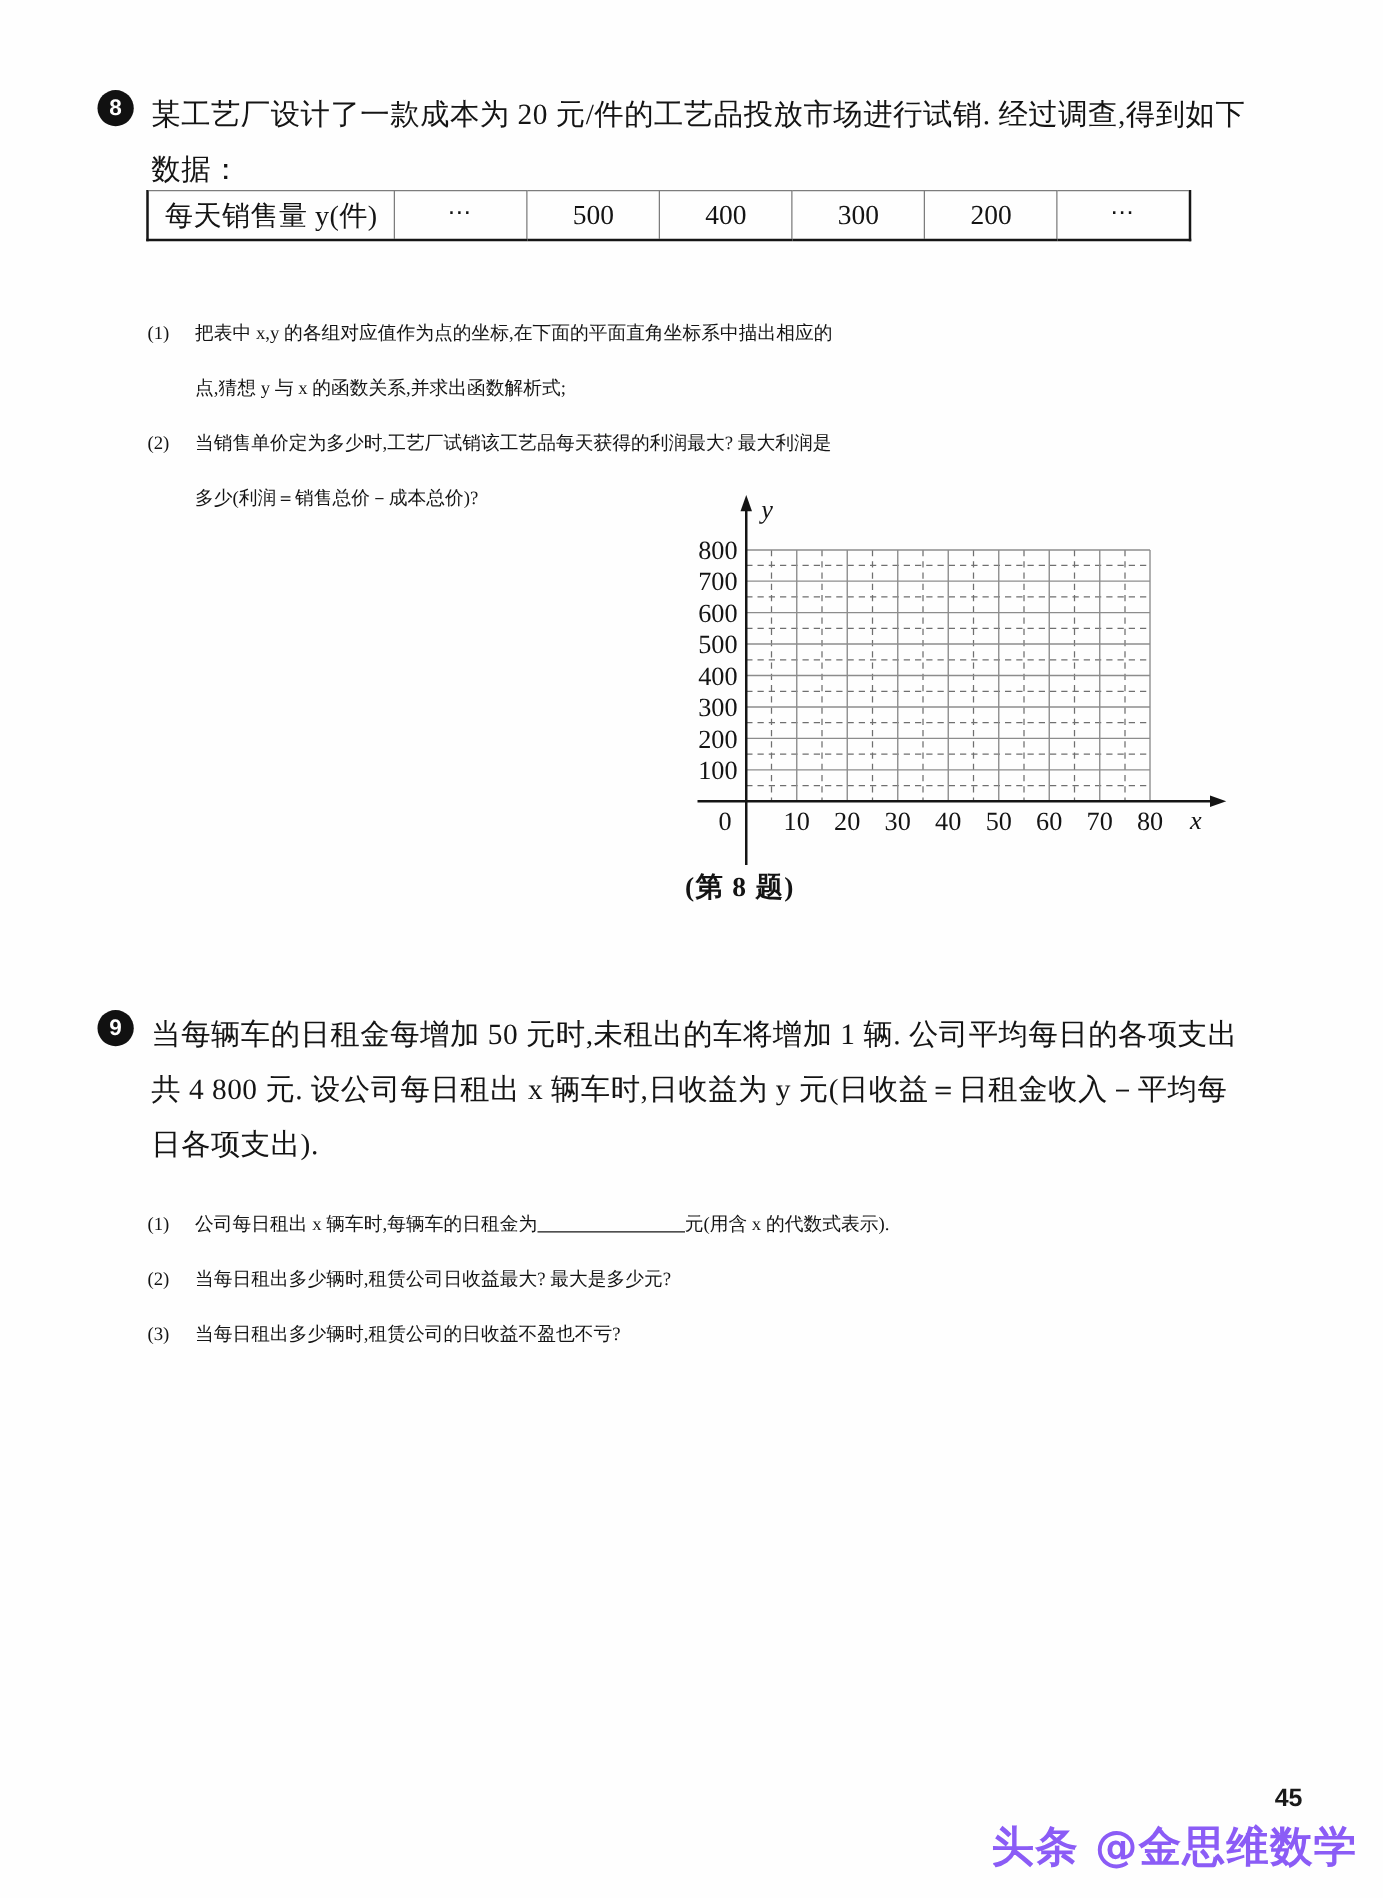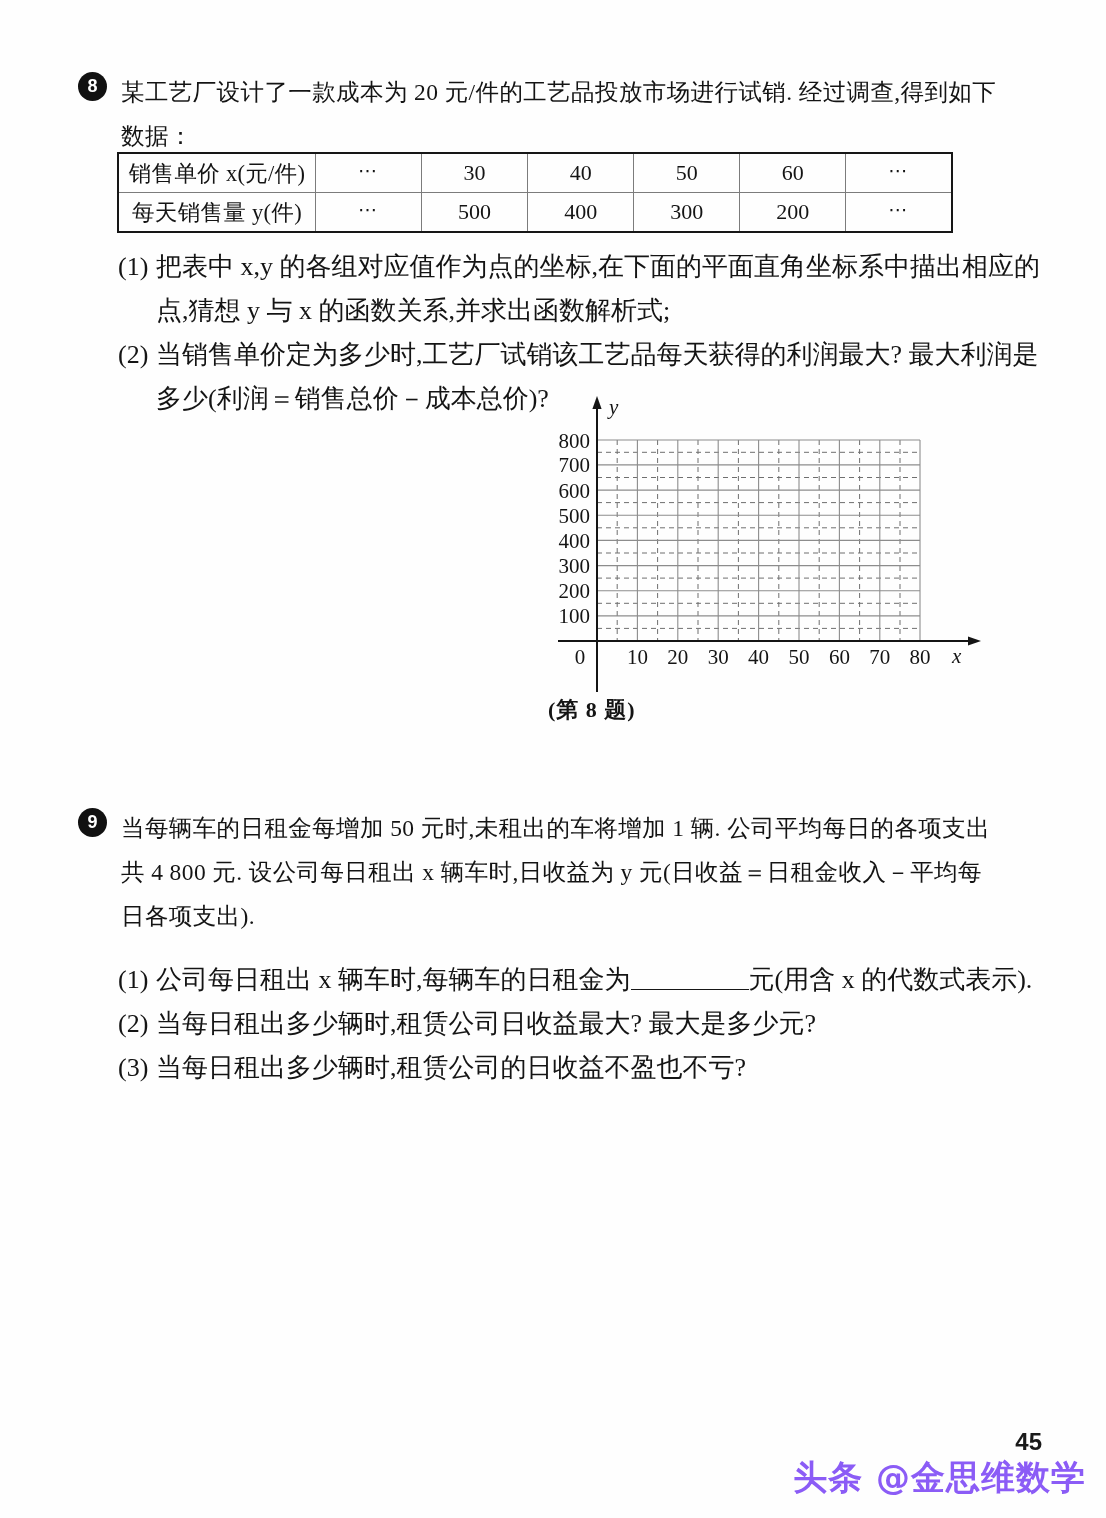--- a/index.html
+++ b/index.html
@@ -47,21 +47,21 @@
   .qbody {
     margin-left: 43px;
   }
   .line {
     font-size: 23.5px;
     line-height: 44px;
     letter-spacing: 0.4px;
     white-space: nowrap;
   }
   .sub {
-    font-size: 26px;
+    font-size: 15px;
     line-height: 44px;
     white-space: nowrap;
     position: relative;
   }
   .sub .lbl {
     display: inline-block;
     width: 38px;
   }
   .sub .cont {
     display: inline-block;
@@ -124,21 +124,21 @@
     font-weight: bold;
     letter-spacing: 1px;
   }
 
   
   .pagenum {
     position: absolute;
     right: 64px;
     top: 1428px;
     font-family: "Liberation Sans", sans-serif;
-    font-size: 24px;
+    font-size: 20px;
     font-weight: bold;
     color: #1a1a1a;
   }
   .watermark {
     position: absolute;
     right: 20px;
     top: 1455px;
     font-family: "DejaVu Sans", sans-serif;
     font-size: 34px;
     font-weight: bold;
@@ -155,29 +155,20 @@
   <div class="qblock" style="top:70px;">
     <div class="qmark">8</div>
     <div class="qbody">
       <div class="line">某工艺厂设计了一款成本为 20 元/件的工艺品投放市场进行试销. 经过调查,得到如下</div>
       <div class="line">数据：</div>
     </div>
   </div>
 
   <table class="datatable">
     <tbody>
-        <tr class="first">
-      <td class="hdr outer-l">销售单价 x(元/件)</td>
-      <td><span class="dots">⋯</span></td>
-      <td>30</td>
-      <td>40</td>
-      <td>50</td>
-      <td>60</td>
-      <td class="outer-r"><span class="dots">⋯</span></td>
-    </tr>
     <tr class="last">
       <td class="hdr outer-l">每天销售量 y(件)</td>
       <td><span class="dots">⋯</span></td>
       <td>500</td>
       <td>400</td>
       <td>300</td>
       <td>200</td>
       <td class="outer-r"><span class="dots">⋯</span></td>
     </tr>
   </tbody>

